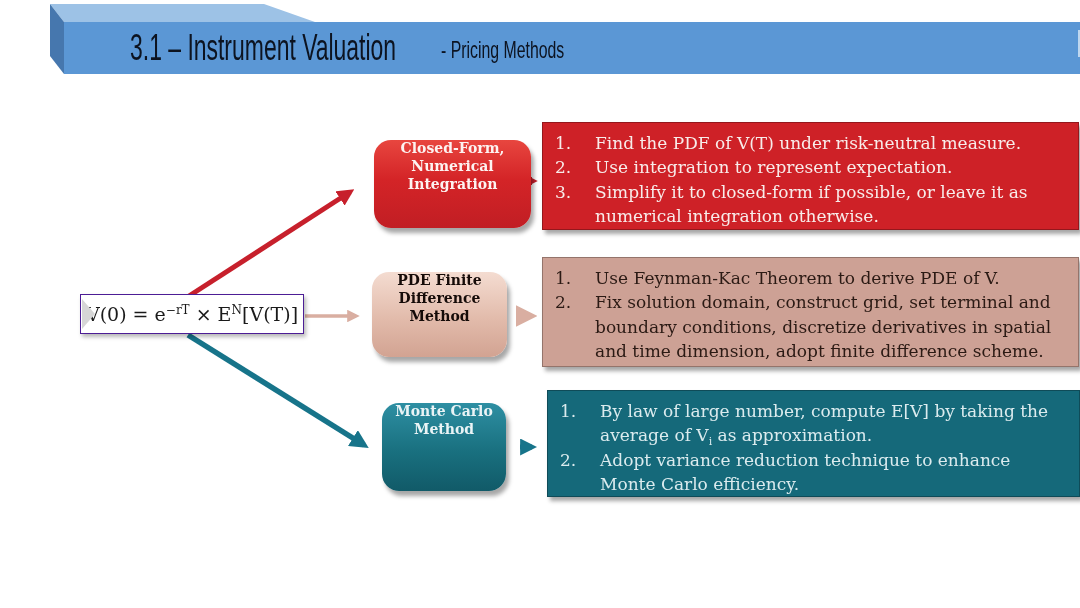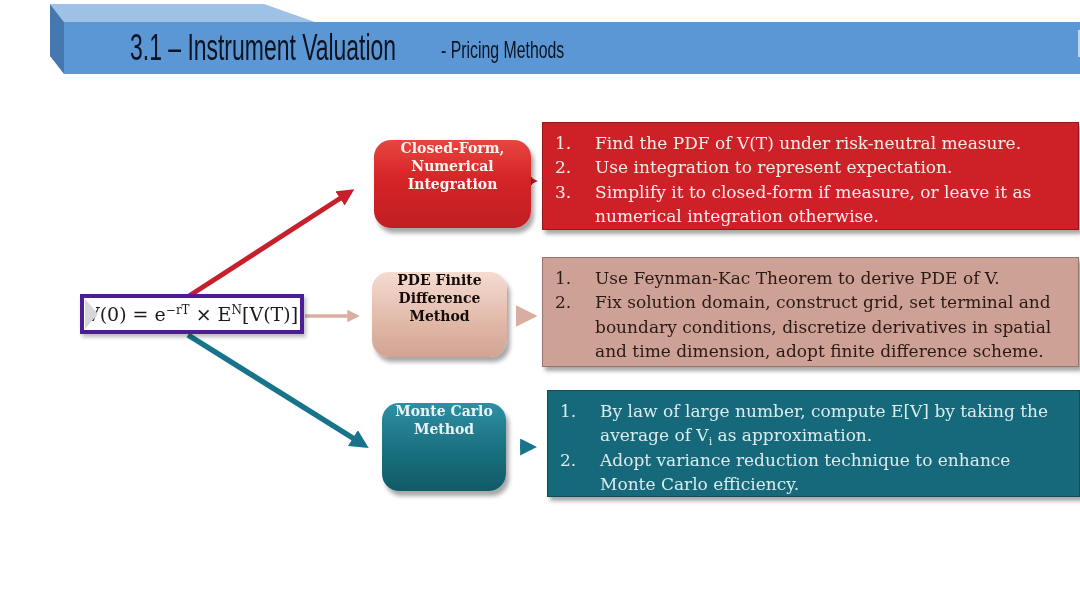--- a/index.html
+++ b/index.html
@@ -28,21 +28,21 @@
     color:#ffffff;font-family:"Liberation Sans",sans-serif;font-weight:bold;font-size:14px;
     display:flex;align-items:center;justify-content:center;
     box-shadow:3px 3px 0 rgba(35,80,130,0.55);
     padding-left:8px;
   }
   
   .connectors{position:absolute;left:0;top:0;width:1080px;height:608px;}
   
   .formula-box{
     position:absolute;left:38px;top:294px;width:224px;height:40px;box-sizing:border-box;
-    background:#ffffff;border:4px solid #4c1d95;
+    background:#ffffff;border:1px solid #4c1d95;
     box-shadow:2px 3px 4px rgba(0,0,0,0.28);
     display:flex;align-items:center;justify-content:center;
     font-size:19px;color:#1a1a1a;
   }
   .formula-box .tri{
     position:absolute;left:1px;top:50%;transform:translateY(-50%);
     width:0;height:0;border-left:13px solid #d6d6d6;
     border-top:15px solid transparent;border-bottom:15px solid transparent;
   }
   .formula-box sup{font-size:12px;line-height:0;}
@@ -150,21 +150,21 @@
       <li>
         <span class="num">1.</span>
         <span class="txt">Find the PDF of V(T) under risk-neutral measure.</span>
       </li>
       <li>
         <span class="num">2.</span>
         <span class="txt">Use integration to represent expectation.</span>
       </li>
       <li>
         <span class="num">3.</span>
-        <span class="txt">Simplify it to closed-form if measure, or leave it as numerical integration otherwise.</span>
+        <span class="txt">Simplify it to closed-form if possible, or leave it as numerical integration otherwise.</span>
       </li>
     </ol>
   </div>
 
   <div class="desc desc-pink">
     <ol>
       <li>
         <span class="num">1.</span>
         <span class="txt">Use Feynman-Kac Theorem to derive PDE of V.</span>
       </li>

